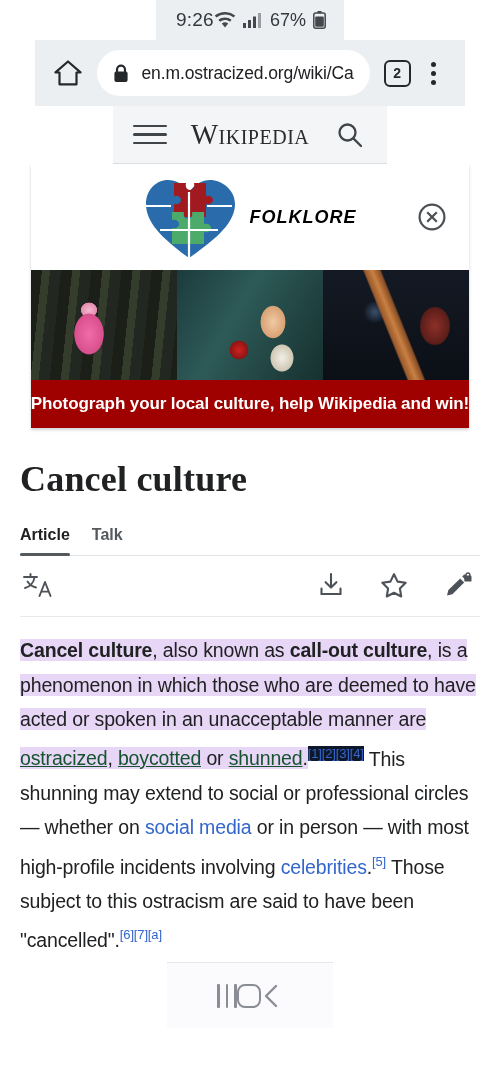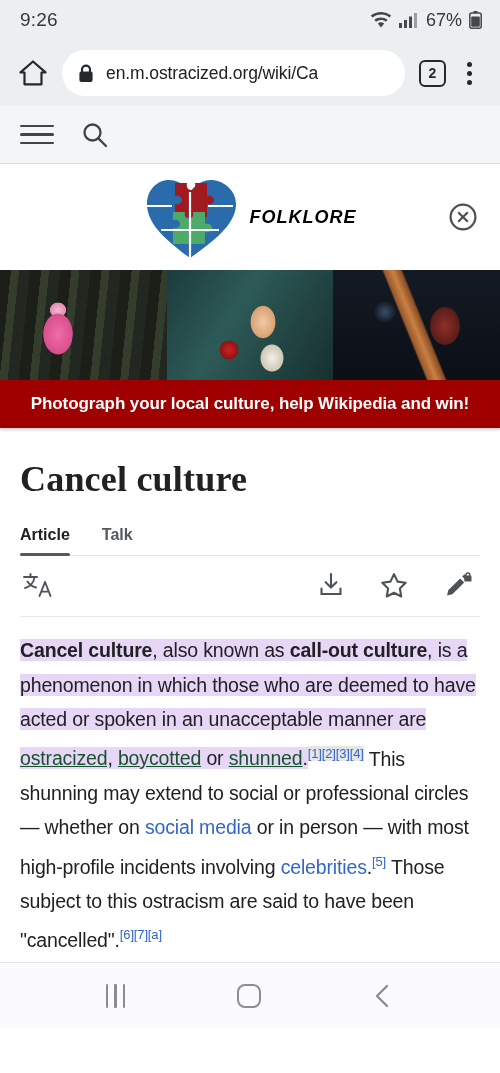--- a/index.html
+++ b/index.html
@@ -2,21 +2,21 @@
 <html><head>
 <meta charset="utf-8">
 <style>
   * { box-sizing: border-box; margin: 0; padding: 0; }
   html, body {
     width: 500px; height: 1073px;
     background: #ffffff;
     font-family: "Liberation Sans", sans-serif;
     overflow: hidden;
   }
-  .phone { width: 500px; height: 1028px; position: relative; display: flex; flex-direction: column; background:#fff; }
+  .phone { width: 500px; height: 1028px; position: relative; display: flex; flex-direction: column; background:#fff;align-items:center; }
 
   
   .statusbar {
     height: 40px; background: #eceff1;
     display: flex; align-items: center; justify-content: space-between;
     padding: 0 18px 0 20px; flex: 0 0 40px;
   }
   .status-time { font-size: 19px; color: #33383d; letter-spacing: .2px; }
   .status-right { display: flex; align-items: center; gap: 7px; }
   .status-batt-text { font-size: 18px; color: #33383d; margin-left: 2px; }
@@ -88,38 +88,38 @@
       radial-gradient(circle 16px at 52px 42px, #39506b 0%, transparent 72%),
       linear-gradient(#141a24, #0b0f16); }
   .banner-cta { background: #9f0000; height: 48px; display: flex; align-items: center;
     justify-content: center; }
   .banner-cta span { color: #fff; font-size: 17px; font-weight: bold; letter-spacing: -.1px; }
 
   
   .article { flex: 1 1 auto; background: #fff; padding: 0 20px; overflow: hidden; }
   .art-title { font-family: "Liberation Serif", serif; font-size: 36px; color: #202122;
     margin-top: 30px; letter-spacing: .2px; }
-  .tabs { display: flex; gap: 32px; margin-top: 26px; border-bottom: 1px solid #e3e4e6; }
+  .tabs { display: flex; gap: 22px; margin-top: 26px; border-bottom: 1px solid #e3e4e6; }
   .tab { font-size: 16px; font-weight: bold; color: #54595d; padding-bottom: 11px;
     position: relative; }
   .tab.active { color: #202122; }
   .tab.active::after { content: ""; position: absolute; left: 0; right: 0; bottom: -1px;
     height: 3px; background: #54595d; border-radius: 2px; }
   .toolbar { display: flex; align-items: center; justify-content: space-between;
     padding: 14px 2px 16px 2px; border-bottom: 1px solid #e8e9ea; }
   .tb-right { display: flex; align-items: center; gap: 36px; padding-right: 6px; }
 
   .lead { font-size: 19.5px; line-height: 34.5px; color: #202122; margin-top: 16px;
     letter-spacing: -.15px; }
   .hl { background: #e8d6f7; }
   .lead b { font-weight: bold; }
   .lnk { color: #3366cc; }
   .lnk-u { color: #14532d; text-decoration: underline; }
   .cite { color: #3366cc; font-size: 13px; vertical-align: super; }
-  .cite.hl { background: #e5e5e5; }
+  .cite.hl { background: #0f172a; }
 
   
   .navbar { flex: 0 0 66px; background: #fbfbfd; border-top: 1px solid #e6e7ea;
     display: flex; align-items: center; justify-content: space-around; padding: 0 50px; }
   .nav-recents { display: flex; gap: 6px; }
   .nav-recents i { width: 2.6px; height: 24px; background: #8a8e94; display: block; border-radius:1px; }
   .nav-home { width: 24px; height: 24px; border: 2.6px solid #8a8e94; border-radius: 8px; }
 </style>
 </head>
 <body>
@@ -177,20 +177,21 @@
         <i></i>
     </div>
   </div>
 
   <div class="wikihead">
     <div class="hamb">
       <i></i>
         <i></i>
         <i></i>
     </div>
+    <div class="wordmark">Wikipedia</div>
     <div class="search-ic">
       <svg class="svg-ic" width="28" height="28" viewBox="0 0 28 28">
         <circle cx="11.5" cy="11.5" r="8" fill="none" stroke="#3f4549" stroke-width="2.3"></circle>
         <line x1="17.6" y1="17.6" x2="25" y2="25" stroke="#3f4549" stroke-width="2.3" stroke-linecap="round"></line>
       </svg>
     </div>
   </div>
 
   <div class="banner">
     <div class="banner-top">

